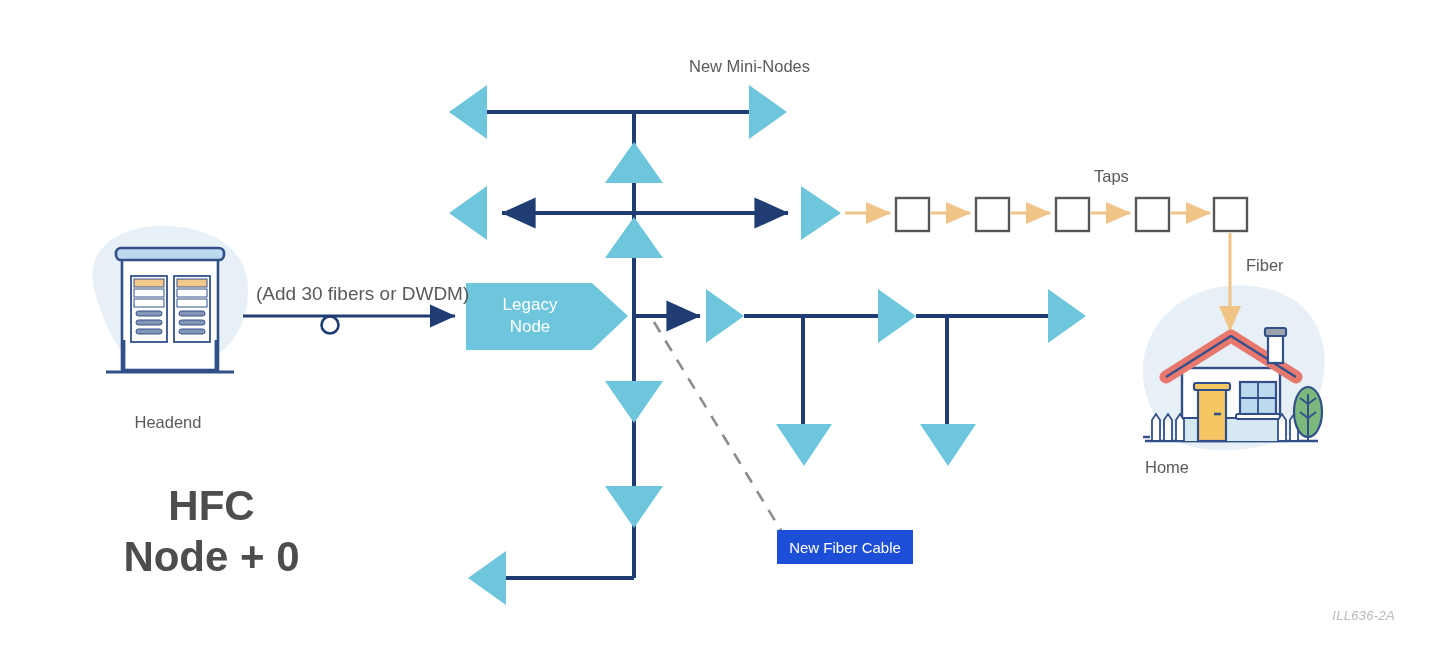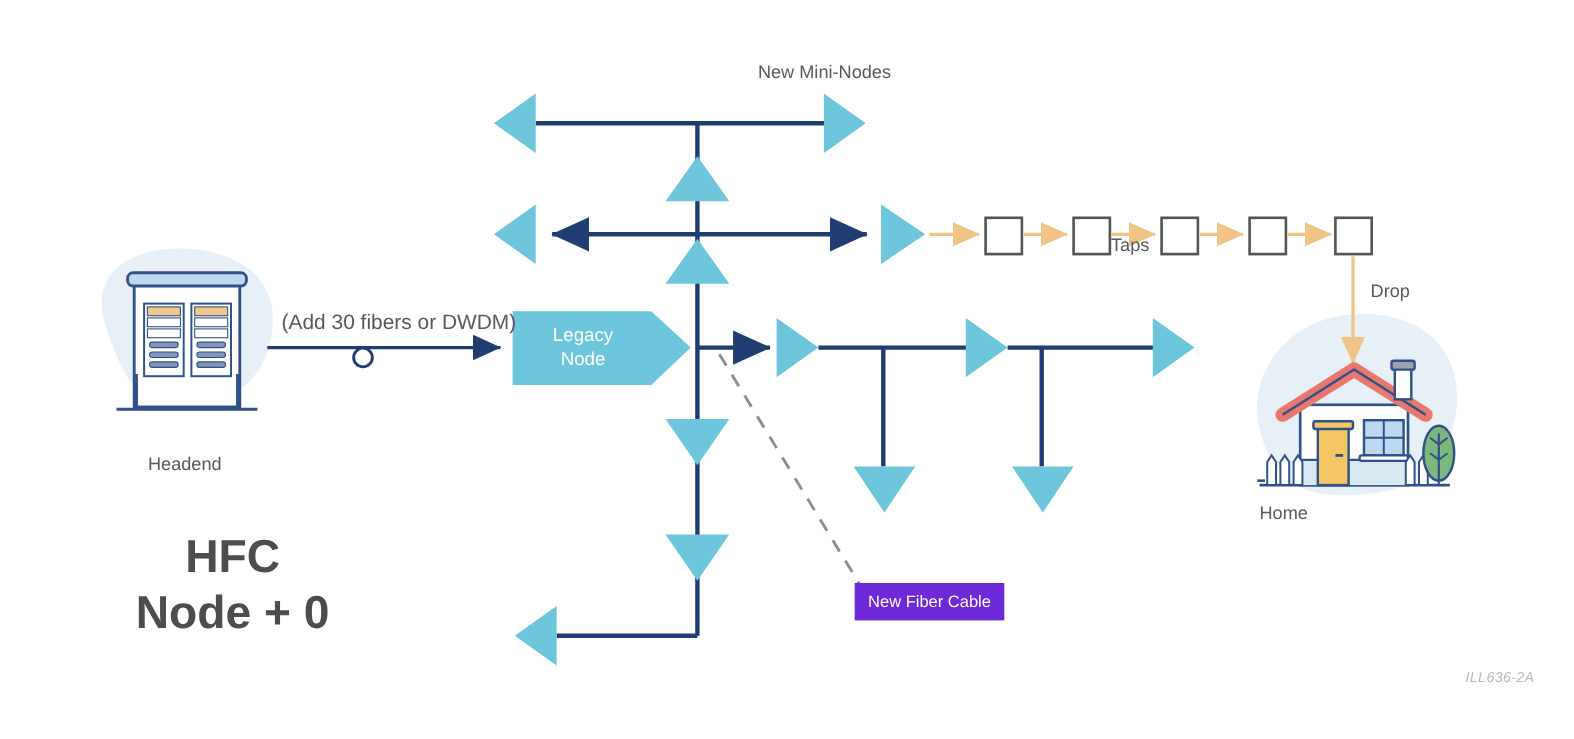--- a/index.html
+++ b/index.html
@@ -8,29 +8,29 @@
   #stage{position:absolute;left:0;top:0;width:1260px;height:672px;}
   #svgroot{position:absolute;left:0;top:0;width:1431px;height:672px;}
   .lbl{position:absolute;color:#595959;white-space:pre;}
   #title-hfc{position:absolute;left:0px;top:480px;width:335px;text-align:center;
       font-size:42px;font-weight:bold;color:#4d4d4d;line-height:1.22;white-space:pre-line;padding-left:44px;}
   #caption{position:absolute;left:1055px;top:518px;width:345px;text-align:center;
       font-style:italic;font-size:15.5px;color:#4a4a4a;line-height:1.42;}
   #illcode{position:absolute;left:1175px;top:608px;width:220px;text-align:right;
       font-style:italic;font-size:13px;color:#b9b9b9;letter-spacing:.3px;}
   #lbl-mininodes{left:689px;top:57px;font-size:16.5px;}
-  #lbl-taps{left:1010px;top:167px;font-size:16.5px;margin-top:47px;}
+  #lbl-taps{left:1094px;top:167px;font-size:16.5px;}
   #lbl-drop{left:1246px;top:256px;font-size:16.5px;}
   #lbl-headend{left:83px;top:382px;width:170px;text-align:center;font-size:16.5px;margin-top:31px;}
   #lbl-home{left:1145px;top:458px;width:170px;font-size:16.5px;}
   #lbl-adds{left:256px;top:283px;font-size:19px;}
   #lbl-legacy{position:absolute;left:466px;top:294px;width:128px;text-align:center;
       color:#ffffff;font-size:17px;line-height:1.3;white-space:pre-line;}
   #fiberbox{position:absolute;left:777px;top:530px;width:136px;height:34px;
-      background:#6d28d9;color:#ffffff;font-size:15px;
+      background:#1d4ed8;color:#ffffff;font-size:15px;
       display:flex;align-items:center;justify-content:center;}
 </style>
 </head>
 <body>
 
 <div id="stage">
 
   <svg id="svgroot" viewBox="0 0 1431 672">
     <defs>
       <marker id="navyArrow" markerWidth="9" markerHeight="9" refX="8.4" refY="4.5" orient="auto" markerUnits="strokeWidth">
@@ -192,21 +192,21 @@
         <line x1="1308" y1="418" x2="1316" y2="412" stroke="#31508a" stroke-width="1.8"></line>
       </g>
       <line x1="1143" y1="437" x2="1150" y2="437" stroke="#31508a" stroke-width="2.4"></line>
     </g>
   </svg>
 
   <div class="lbl" id="lbl-mininodes">New Mini-Nodes</div>
 
   <div class="lbl" id="lbl-taps">Taps</div>
 
-  <div class="lbl" id="lbl-drop">Drop</div>
+  <div class="lbl" id="lbl-drop">Fiber</div>
 
   <div class="lbl" id="lbl-headend">Headend</div>
 
   <div class="lbl" id="lbl-home">Home</div>
 
   <div class="lbl" id="lbl-adds">(Add 30 fibers or DWDM)</div>
 
   <div id="lbl-legacy">Legacy
 Node</div>
 

